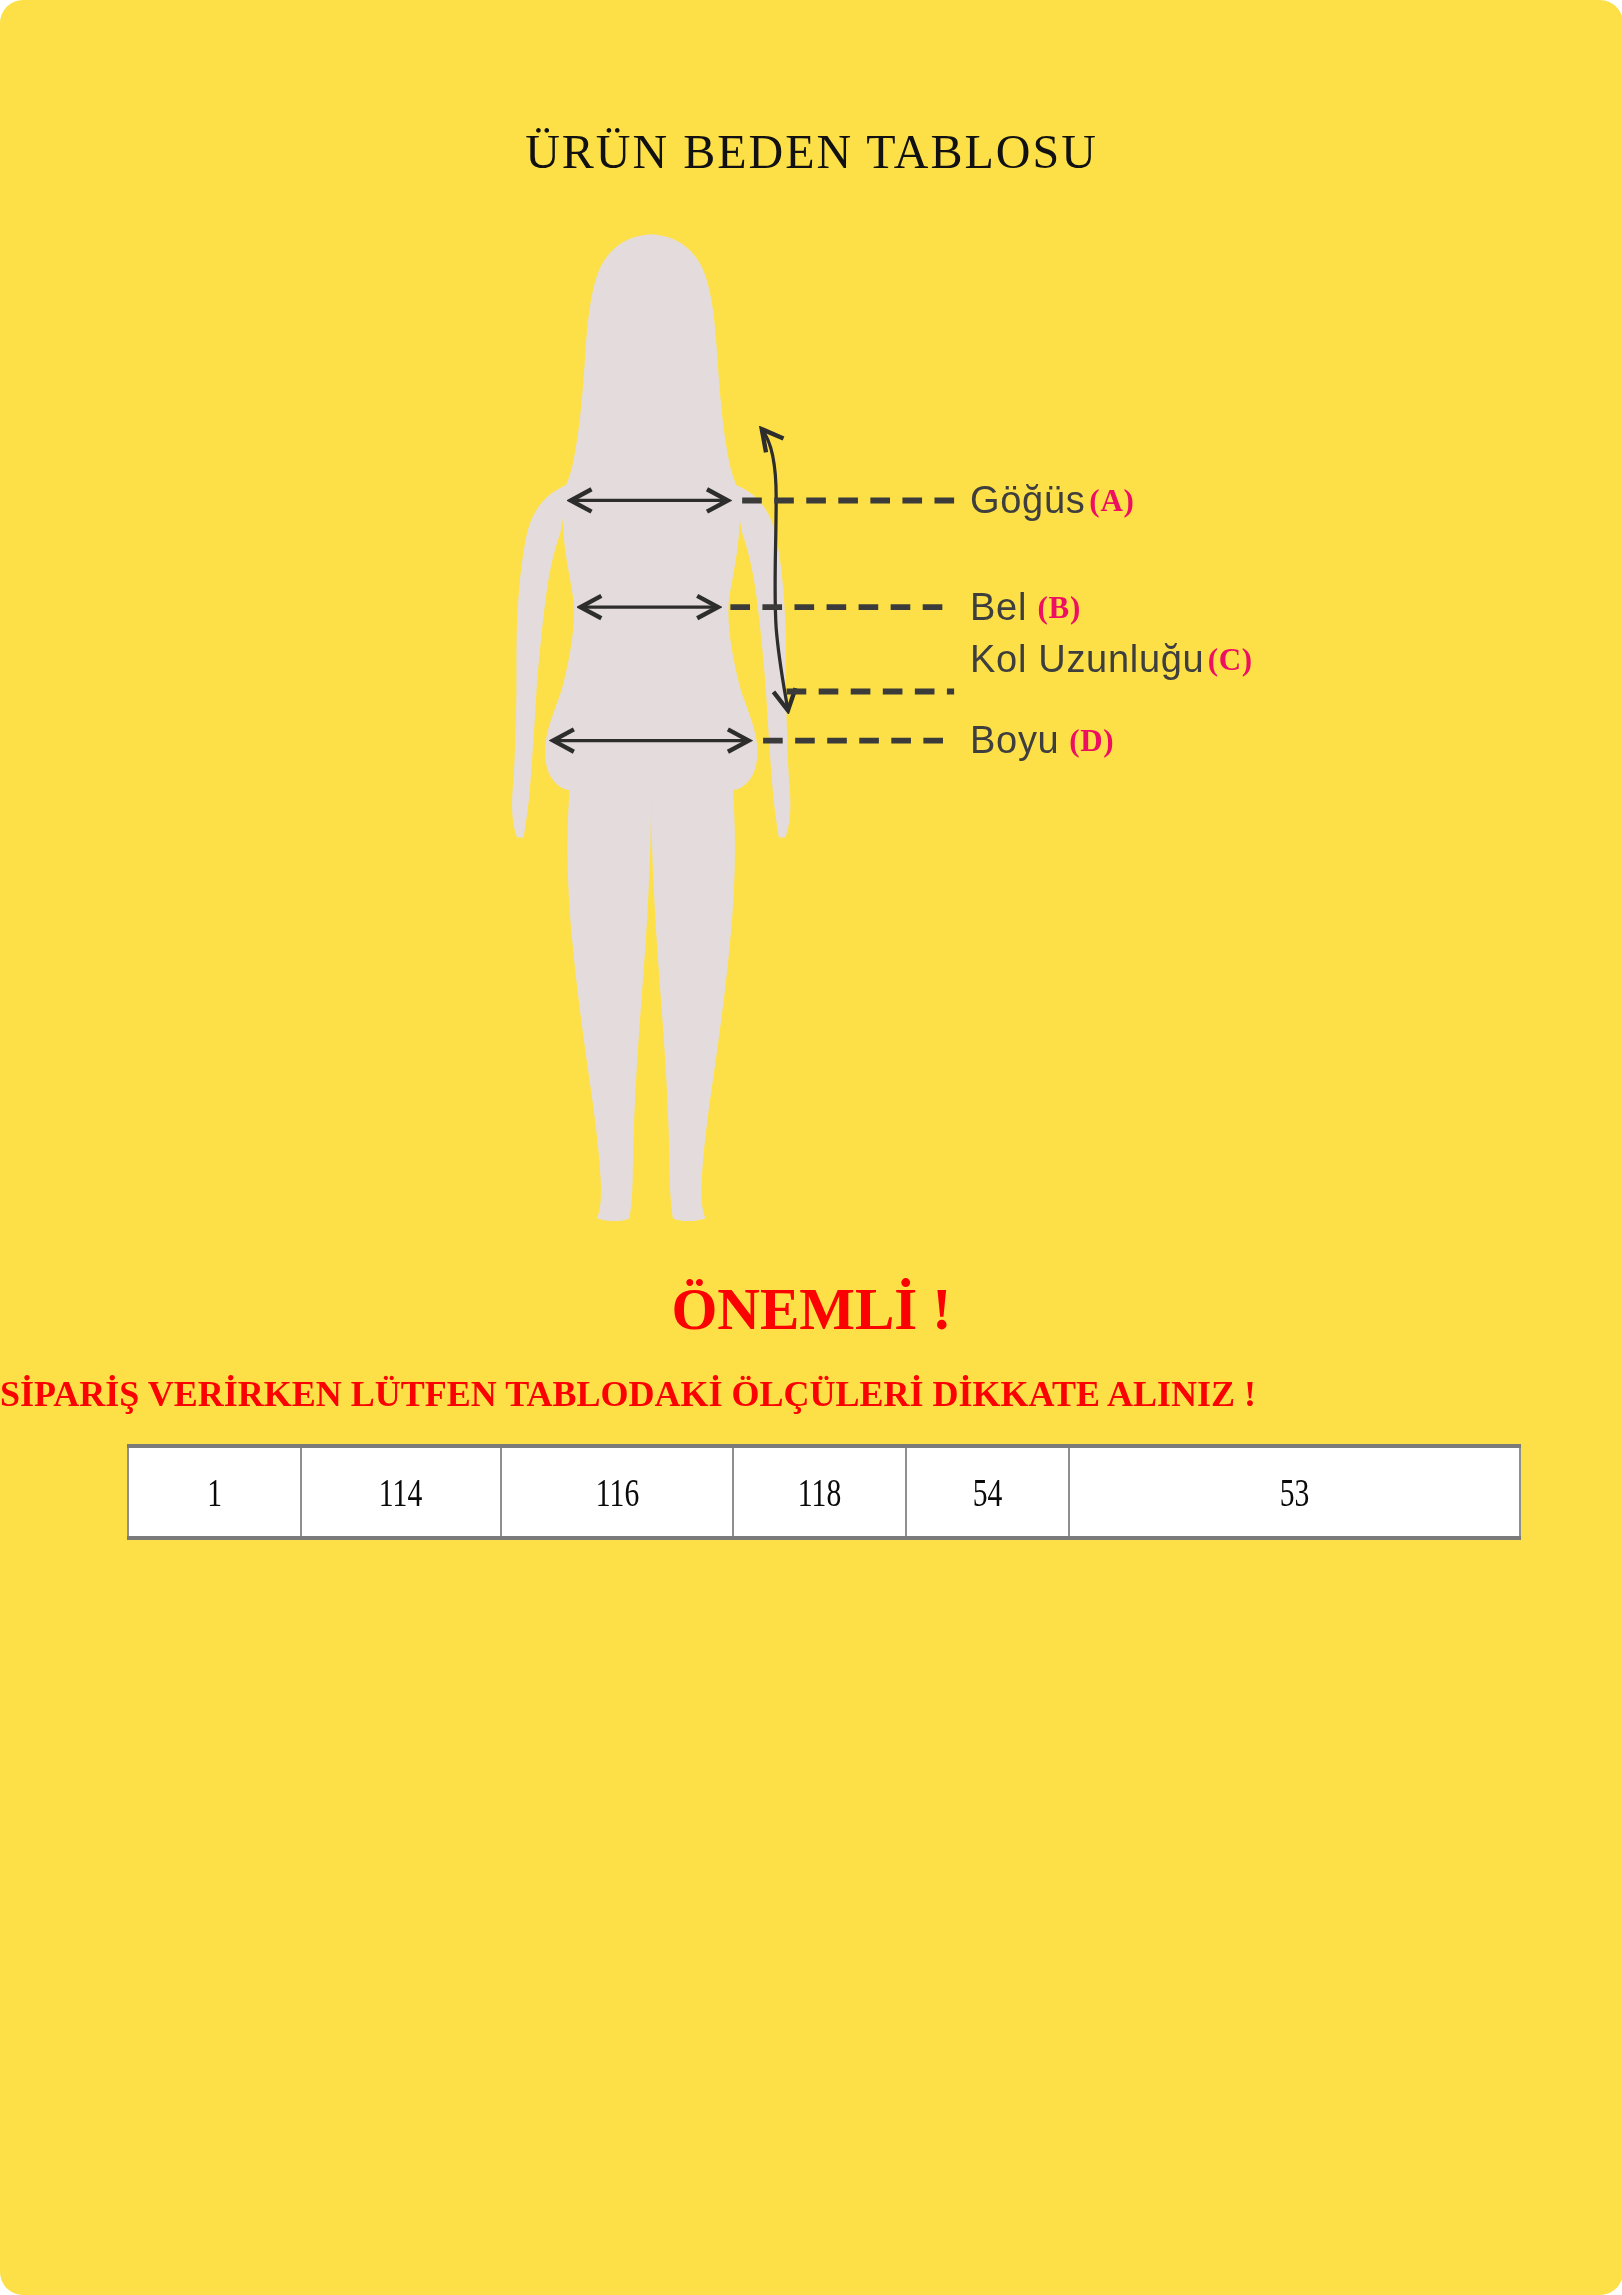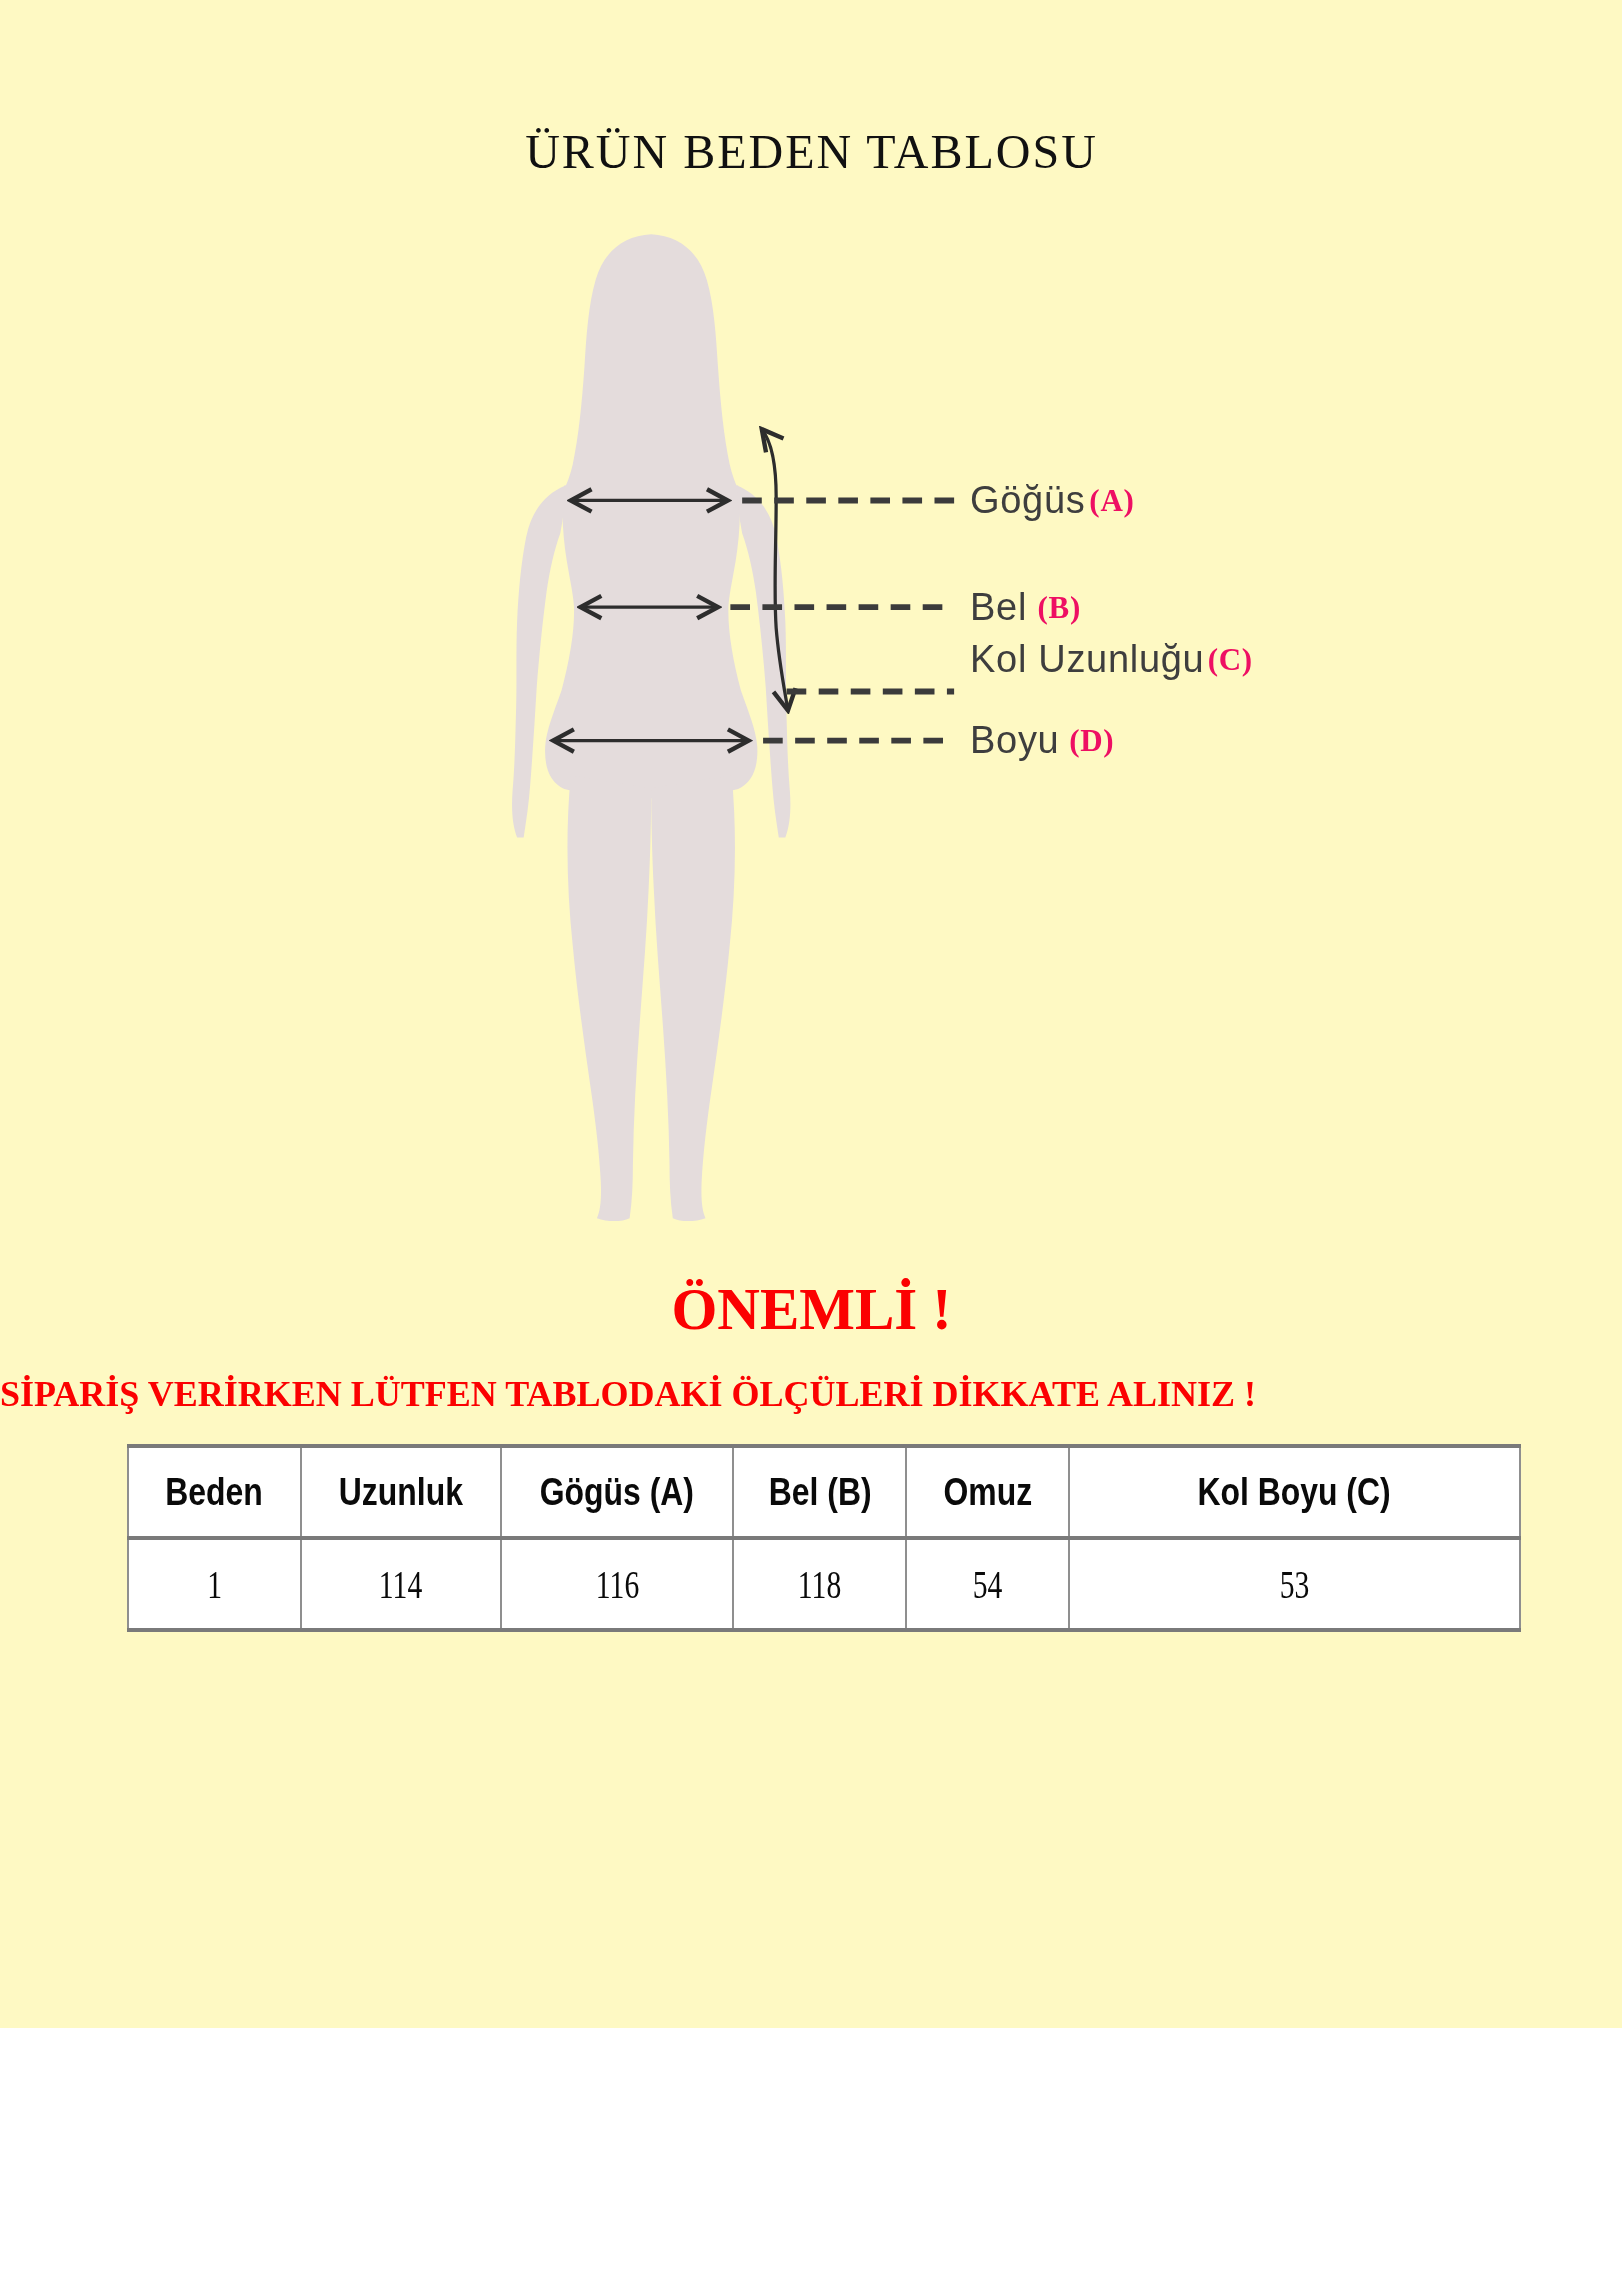--- a/index.html
+++ b/index.html
@@ -1,17 +1,17 @@
 <!DOCTYPE html>
 <html style="font-size:10.5px"><head>
 <meta charset="utf-8">
 <style>
   html,body{margin:0;padding:0;background:#ffffff;}
-  .page{position:relative;width:1623px;height:2028px;background:#fef9c3;overflow:hidden;
-        font-family:"Liberation Sans","DejaVu Sans",sans-serif;}
+  .page{position:relative;width:1623px;height:2295px;background:#fde047;overflow:hidden;
+        font-family:"Liberation Sans","DejaVu Sans",sans-serif;border-radius:23px;}
 
   .title{position:absolute;top:122px;left:0;width:1623px;height:60px;line-height:60px;
          text-align:center;font-family:"Liberation Serif","DejaVu Serif",serif;
          font-size:48px;letter-spacing:2px;color:#111111;}
 
   .figure-svg{position:absolute;top:0;left:0;width:1623px;height:2295px;}
 
   .diagram-label{position:absolute;left:970px;height:47px;display:flex;align-items:center;
                  color:#3e3e3e;font-size:38px;letter-spacing:0.7px;white-space:nowrap;}
   .diagram-label .code{font-family:"Liberation Serif","DejaVu Serif",serif;font-weight:bold;
@@ -140,28 +140,20 @@
   <table class="size-table">
     <colgroup>
       <col style="width:12.4%">
         <col style="width:14.4%">
         <col style="width:16.7%">
       <col style="width:12.4%">
         <col style="width:11.7%">
         <col style="width:32.4%">
     </colgroup>
     <tbody>
-      <tr class="rule">
-        <th><span>Beden</span></th>
-        <th><span>Uzunluk</span></th>
-        <th><span>Gögüs (A)</span></th>
-        <th><span>Bel (B)</span></th>
-        <th><span>Omuz</span></th>
-        <th><span>Kol Boyu (C)</span></th>
-      </tr>
       <tr>
         <td><span>1</span></td>
         <td><span>114</span></td>
         <td><span>116</span></td>
         <td><span>118</span></td>
         <td><span>54</span></td>
         <td><span>53</span></td>
       </tr>
     </tbody>
   </table>

